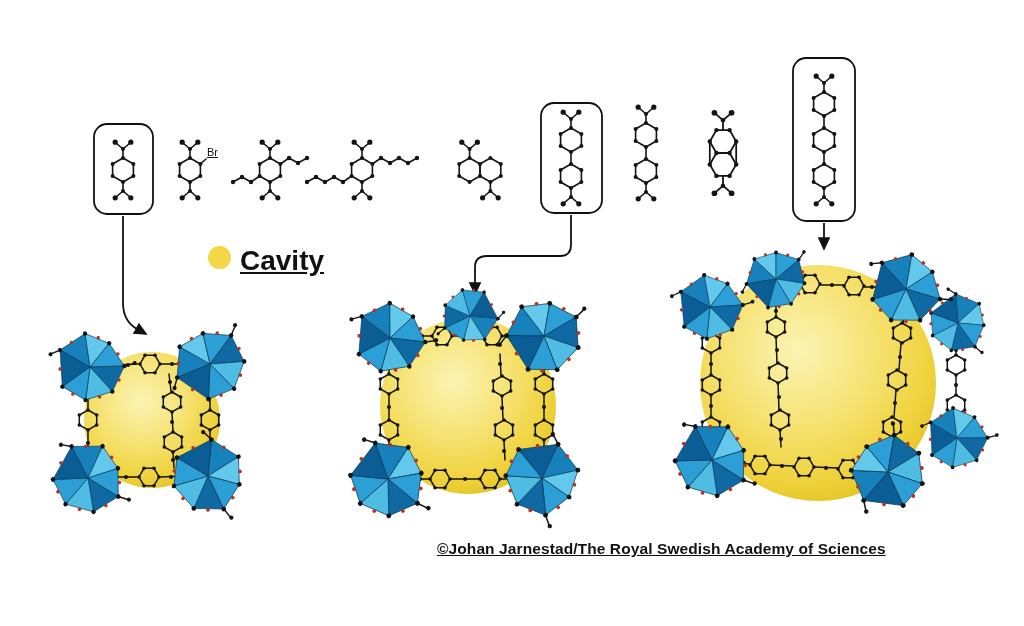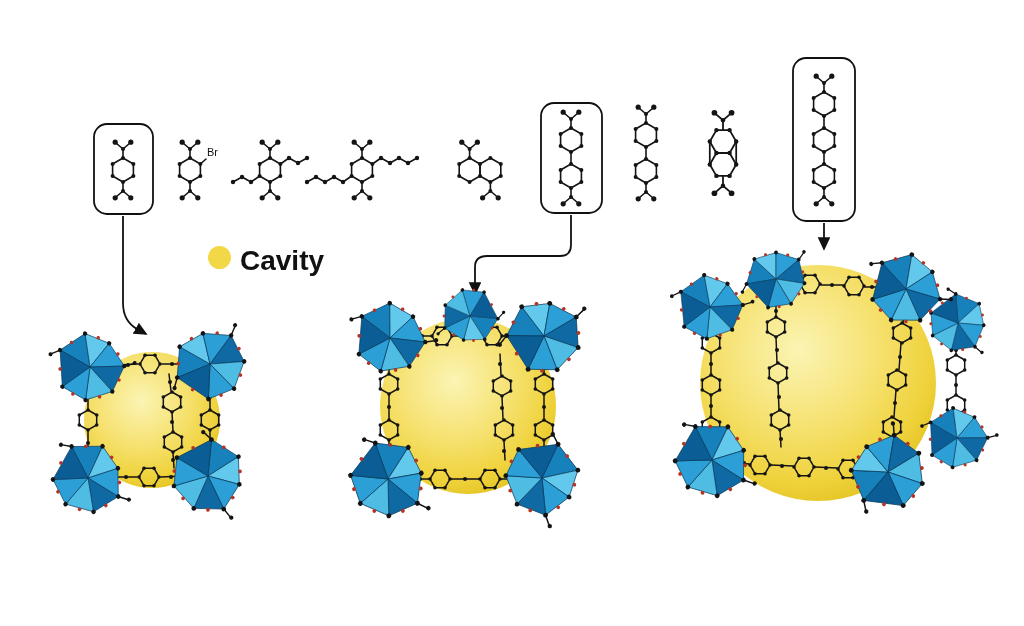--- a/index.html
+++ b/index.html
@@ -12,21 +12,21 @@
   .mol circle{fill:#141414;stroke:none;}
   
   .ring polygon{fill:none;stroke:#141414;stroke-width:1.5;}
   .ring circle{fill:#141414;stroke:none;}
   .bond{stroke:#141414;stroke-width:1.5;stroke-linecap:round;fill:none;}
   .atom{fill:#141414;stroke:none;}
   .box{fill:none;stroke:#111;stroke-width:1.8;}
   .arrow{fill:none;stroke:#111;stroke-width:1.8;}
   .cluster polygon{stroke:#083A5E;stroke-width:0.7;}
   
-  .label{position:absolute;white-space:nowrap;}
+  .label{position:absolute;white-space:nowrap;text-decoration:underline;}
   .legend-swatch{position:absolute;left:208px;top:246px;width:23px;height:23px;border-radius:50%;
         background:#F2D847;}
   .legend-label{left:240px;top:245px;font-size:28px;font-weight:700;}
   .br-label{left:207px;top:146px;font-size:11px;font-weight:400;}
   .credit{left:437px;top:540px;font-size:15.5px;font-weight:700;letter-spacing:.1px;}
 </style>
 </head>
 <body>
 
 <div class="stage">
@@ -382,13 +382,14 @@
       <use href="#cluster" transform="translate(88,-96) rotate(32) scale(0.95)"></use>
       <use href="#cluster" transform="translate(139,53) rotate(15) scale(0.82)"></use>
       <use href="#cluster" transform="translate(-106,75) rotate(48) scale(1)"></use>
       <use href="#cluster" transform="translate(70,87) rotate(-65) scale(1)"></use>
     </g>
   </svg>
 
   <div class="legend-swatch"></div>
   <div class="label legend-label">Cavity</div>
   <div class="label br-label">Br</div>
+  <div class="label credit">©Johan Jarnestad/The Royal Swedish Academy of Sciences</div>
 </div>
 
 </body></html>

